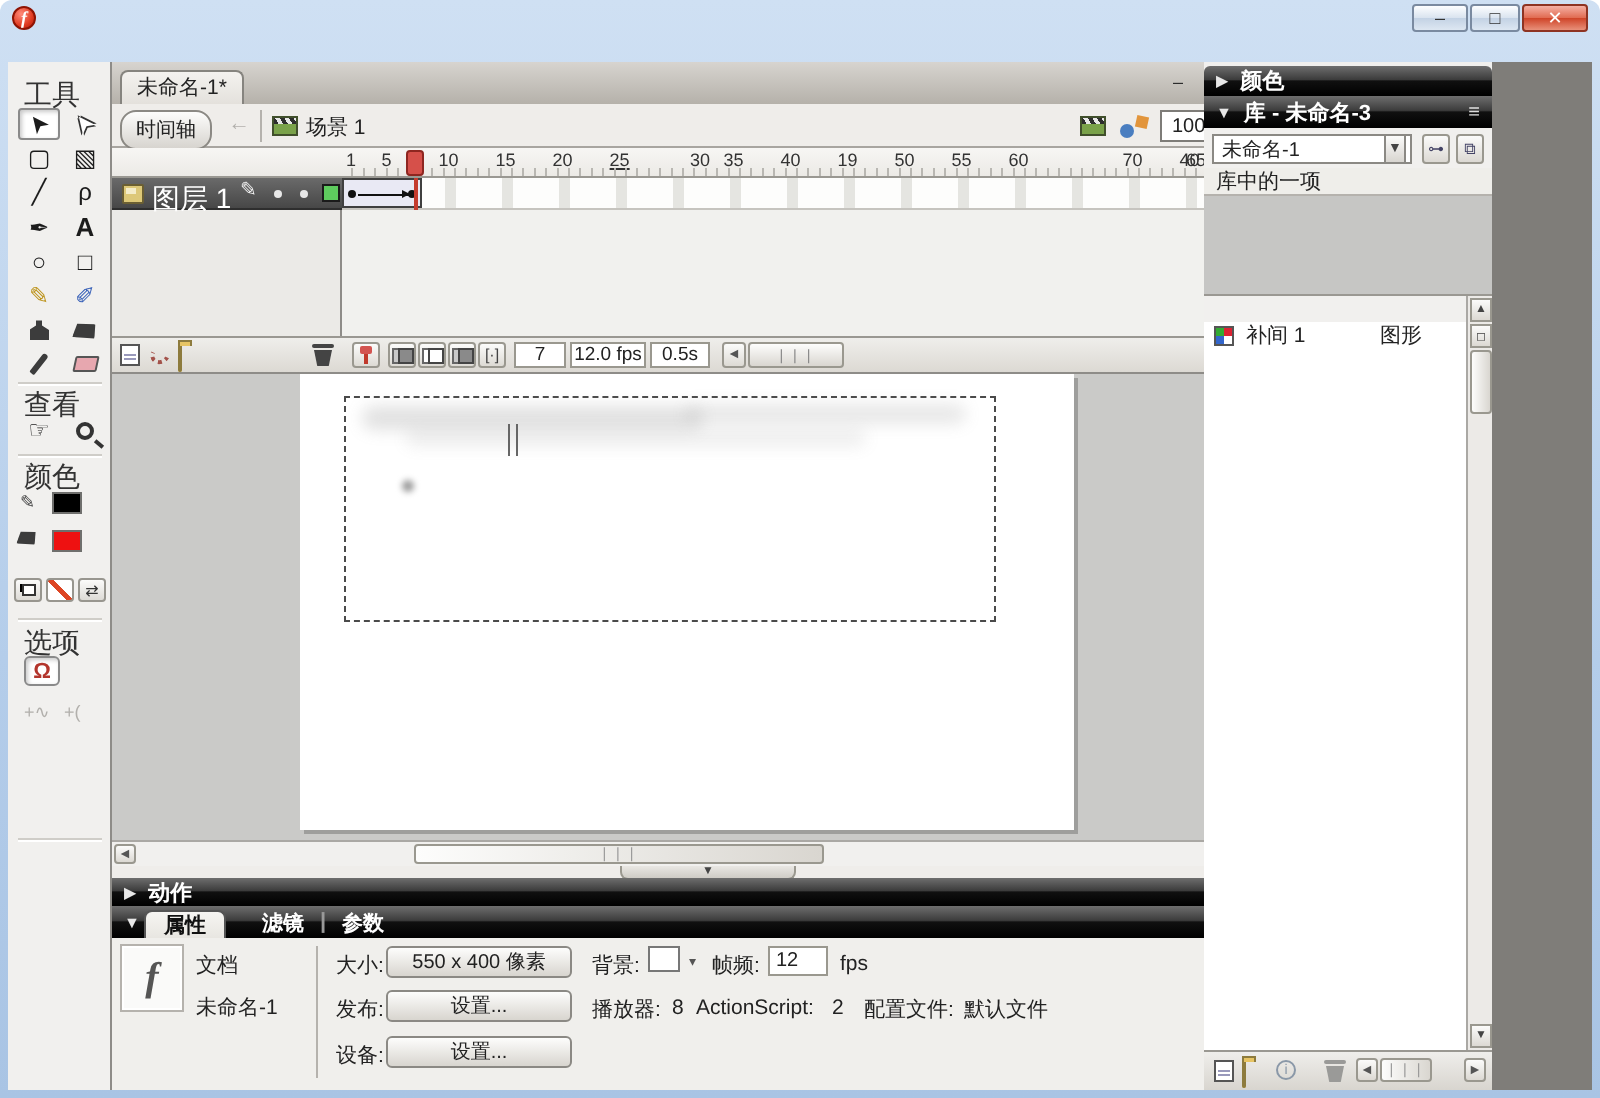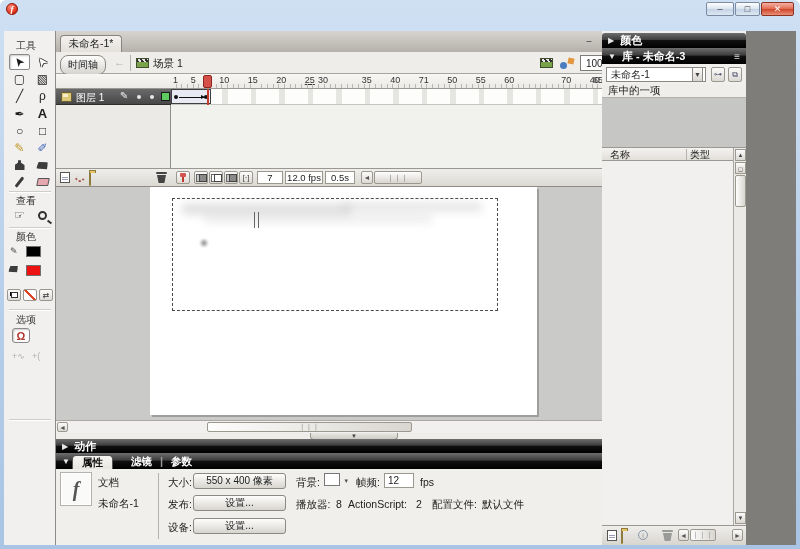--- a/index.html
+++ b/index.html
@@ -12,21 +12,21 @@
   #title{margin-left:6px;font-size:11px;color:#1a1a1a;text-shadow:0 0 3px #fff}
   .winbtn{position:absolute;top:2px;height:14px;border:1px solid #7a8aa0;border-radius:2px;display:flex;align-items:center;justify-content:center;font-size:9px;color:#333;background:linear-gradient(#fdfeff,#d9e3ef 50%,#c3d2e4 51%,#dde7f2)}
   #btn-close{background:linear-gradient(#f5b0a4,#e06a50 50%,#cf4428 51%,#e8907a);color:#fff;border-color:#8e3322}
   
   #menubar{position:absolute;left:4px;top:18px;width:792px;height:13px;background:linear-gradient(#f7f8fa,#e7eaee);display:flex;align-items:center;border-bottom:1px solid #b9bcc2}
   .mi{padding:0 7px;font-size:10.5px;line-height:13px;color:#111;cursor:default}
   
   #workspace{position:absolute;left:4px;top:31px;width:792px;height:514px;background:#7f7d79}
   
   #tools{position:absolute;left:0;top:0;width:52px;height:514px;background:#f1f0ee;border-right:1px solid #8e8c88}
-  .tp-label{position:absolute;width:44px;text-align:center;font-size:10px;color:#333}
+  .tp-label{position:absolute;width:44px;text-align:center;font-size:14px;color:#333}
   .tool{position:absolute;width:21px;height:16px;display:flex;align-items:center;justify-content:center}
   .tool.on{background:#fff;border:1px solid #8a8a8a;border-radius:2px;box-shadow:inset 1px 1px 2px #c9c9c9}
   .g{font-size:12px;line-height:1;color:#1c1c1c}
   .rot-nw{display:inline-block;transform:rotate(-128deg)}
   .outline{color:#fff;text-shadow:-1px 0 #333,1px 0 #333,0 -1px #333,0 1px #333}
   .gold{color:#bd941c}.blue{color:#3a62b8}.bold{font-weight:bold;font-size:13px}
   .shp{position:relative;display:block}
   .s-ink-bottle{width:10px;height:10px;background:#3c3c3c;clip-path:polygon(35% 0,65% 0,65% 25%,100% 48%,100% 100%,0 100%,0 48%,35% 25%)}
   .s-paint-bucket{width:11px;height:9px;background:#3c3c3c;transform:rotate(14deg);clip-path:polygon(8% 22%,88% 0,100% 78%,0 100%)}
   .s-eyedropper{width:3px;height:12px;background:#3c3c3c;border-radius:2px 2px 1px 1px;transform:rotate(38deg)}
@@ -264,21 +264,21 @@
       </div>
 
       <div id="tl-layers">
         <div class="tl-hdr" style="top:0">
           <span class="icon-eye" style="left:78px;top:4px"></span>
           <span class="icon-lock" style="left:94px;top:6px"></span>
           <span class="icon-outline" style="left:105px;top:3px"></span>
         </div>
         <div id="layer-row">
           <span class="icon-page" style="left:5px;top:3px"></span>
-          <span class="abs" style="left:20px;top:2px;font-size:10px">图层 1</span>
+          <span class="abs" style="left:20px;top:2px;font-size:14px">图层 1</span>
           <span class="abs" style="left:64px;top:1px;color:#eee;font-size:10px">✎</span>
           <span class="ldot" style="left:81px;top:6px"></span>
           <span class="ldot" style="left:94px;top:6px"></span>
           <span class="abs" style="left: 105px; top: 3px; width: 9px; height: 9px; border: 1px solid rgb(26, 26, 26); background: rgb(94, 203, 94);"></span>
         </div>
         <div id="tl-foot">
           <span class="icon-newlayer" style="left:4px;top:3px"></span>
           <span class="icon-guide" style="left:19px;top:4px"></span>
           <span class="abs" style="left:33px;top:4px"><span class="icon-folder"></span></span>
           <span class="abs" style="left:100px;top:3px"><span class="icon-trash"></span></span>
@@ -287,24 +287,24 @@
 
       <div id="tl-frames">
         <div id="ruler">
           <span class="menu-ic" style="top:2px;color:#444">≡</span>
         <span class="tick" style="left: 117px;">1</span>
             <span class="tick" style="left: 134.8px;">5</span>
             <span class="tick" style="left: 163.3px;">10</span>
             <span class="tick" style="left: 191.8px;">15</span>
             <span class="tick" style="left: 220.3px;">20</span>
             <span class="tick" style="left: 248.8px; text-decoration: underline;">25</span>
-            <span class="tick" style="left: 262px;">30</span>
+            <span class="tick" style="left: 289px;">30</span>
             <span class="tick" style="left: 305.8px;">35</span>
             <span class="tick" style="left: 334.3px;">40</span>
-            <span class="tick" style="left: 362.8px;">71</span>
+            <span class="tick" style="left: 362.8px;">19</span>
             <span class="tick" style="left: 391.3px;">50</span>
             <span class="tick" style="left: 419.8px;">55</span>
             <span class="tick" style="left: 448.3px;">60</span>
             <span class="tick" style="left: 493px; margin-left: 44px;">65</span>
             <span class="tick" style="left: 505.3px;">70</span>
             <span class="tick" style="left: 533.8px;">40</span>
             <span class="tick" style="left: 562.3px;">80</span>
           </div>
         <div id="frames-row">
           <div id="tween-span" style="background: rgb(233, 233, 244);">
@@ -415,25 +415,27 @@
         <span class="tri">▼</span>
         <span>库 - 未命名-3</span>
         <span class="menu-ic">≡</span>
       </div>
       <div id="lib-dd">未命名-1</div>
       <div class="ddarr" style="left:90px;top:36px;right:auto;height:15px">▼</div>
       <div class="libbtn" style="left:109px">⊶</div>
       <div class="libbtn" style="left:126px">⧉</div>
       <div id="libcount">库中的一项</div>
       <div id="libprev"></div>
-      <div id="libcols">
-        <span class="abs" style="left:8px;top:0">名称</span>
-        <span class="vline" style="left:84px;top:1px;height:11px"></span>
-        <span class="abs" style="left:88px;top:0">类型</span>
-      </div>
+      <div id="liblist">
+          <div class="librow">
+            <span class="symicon"></span>
+            <span class="libname">补间 1</span>
+            <span class="libtype">图形</span>
+          </div>
+        </div>
       <div id="libvsc">
         <div class="lvbtn" style="top:1px">▲</div>
         <div class="lvbtn" style="top:14px">◻</div>
         <div class="sthumb" style="left:1px;top:27px;width:11px;height:32px"></div>
         <div class="lvbtn" style="bottom:1px">▼</div>
       </div>
       <div id="libfoot">
         <span class="icon-newlayer abs" style="left:5px;top:4px"></span>
         <span class="abs" style="left:19px;top:5px"><span class="icon-folder"></span></span>
         <span class="abs" style="left:36px;top:4px">

